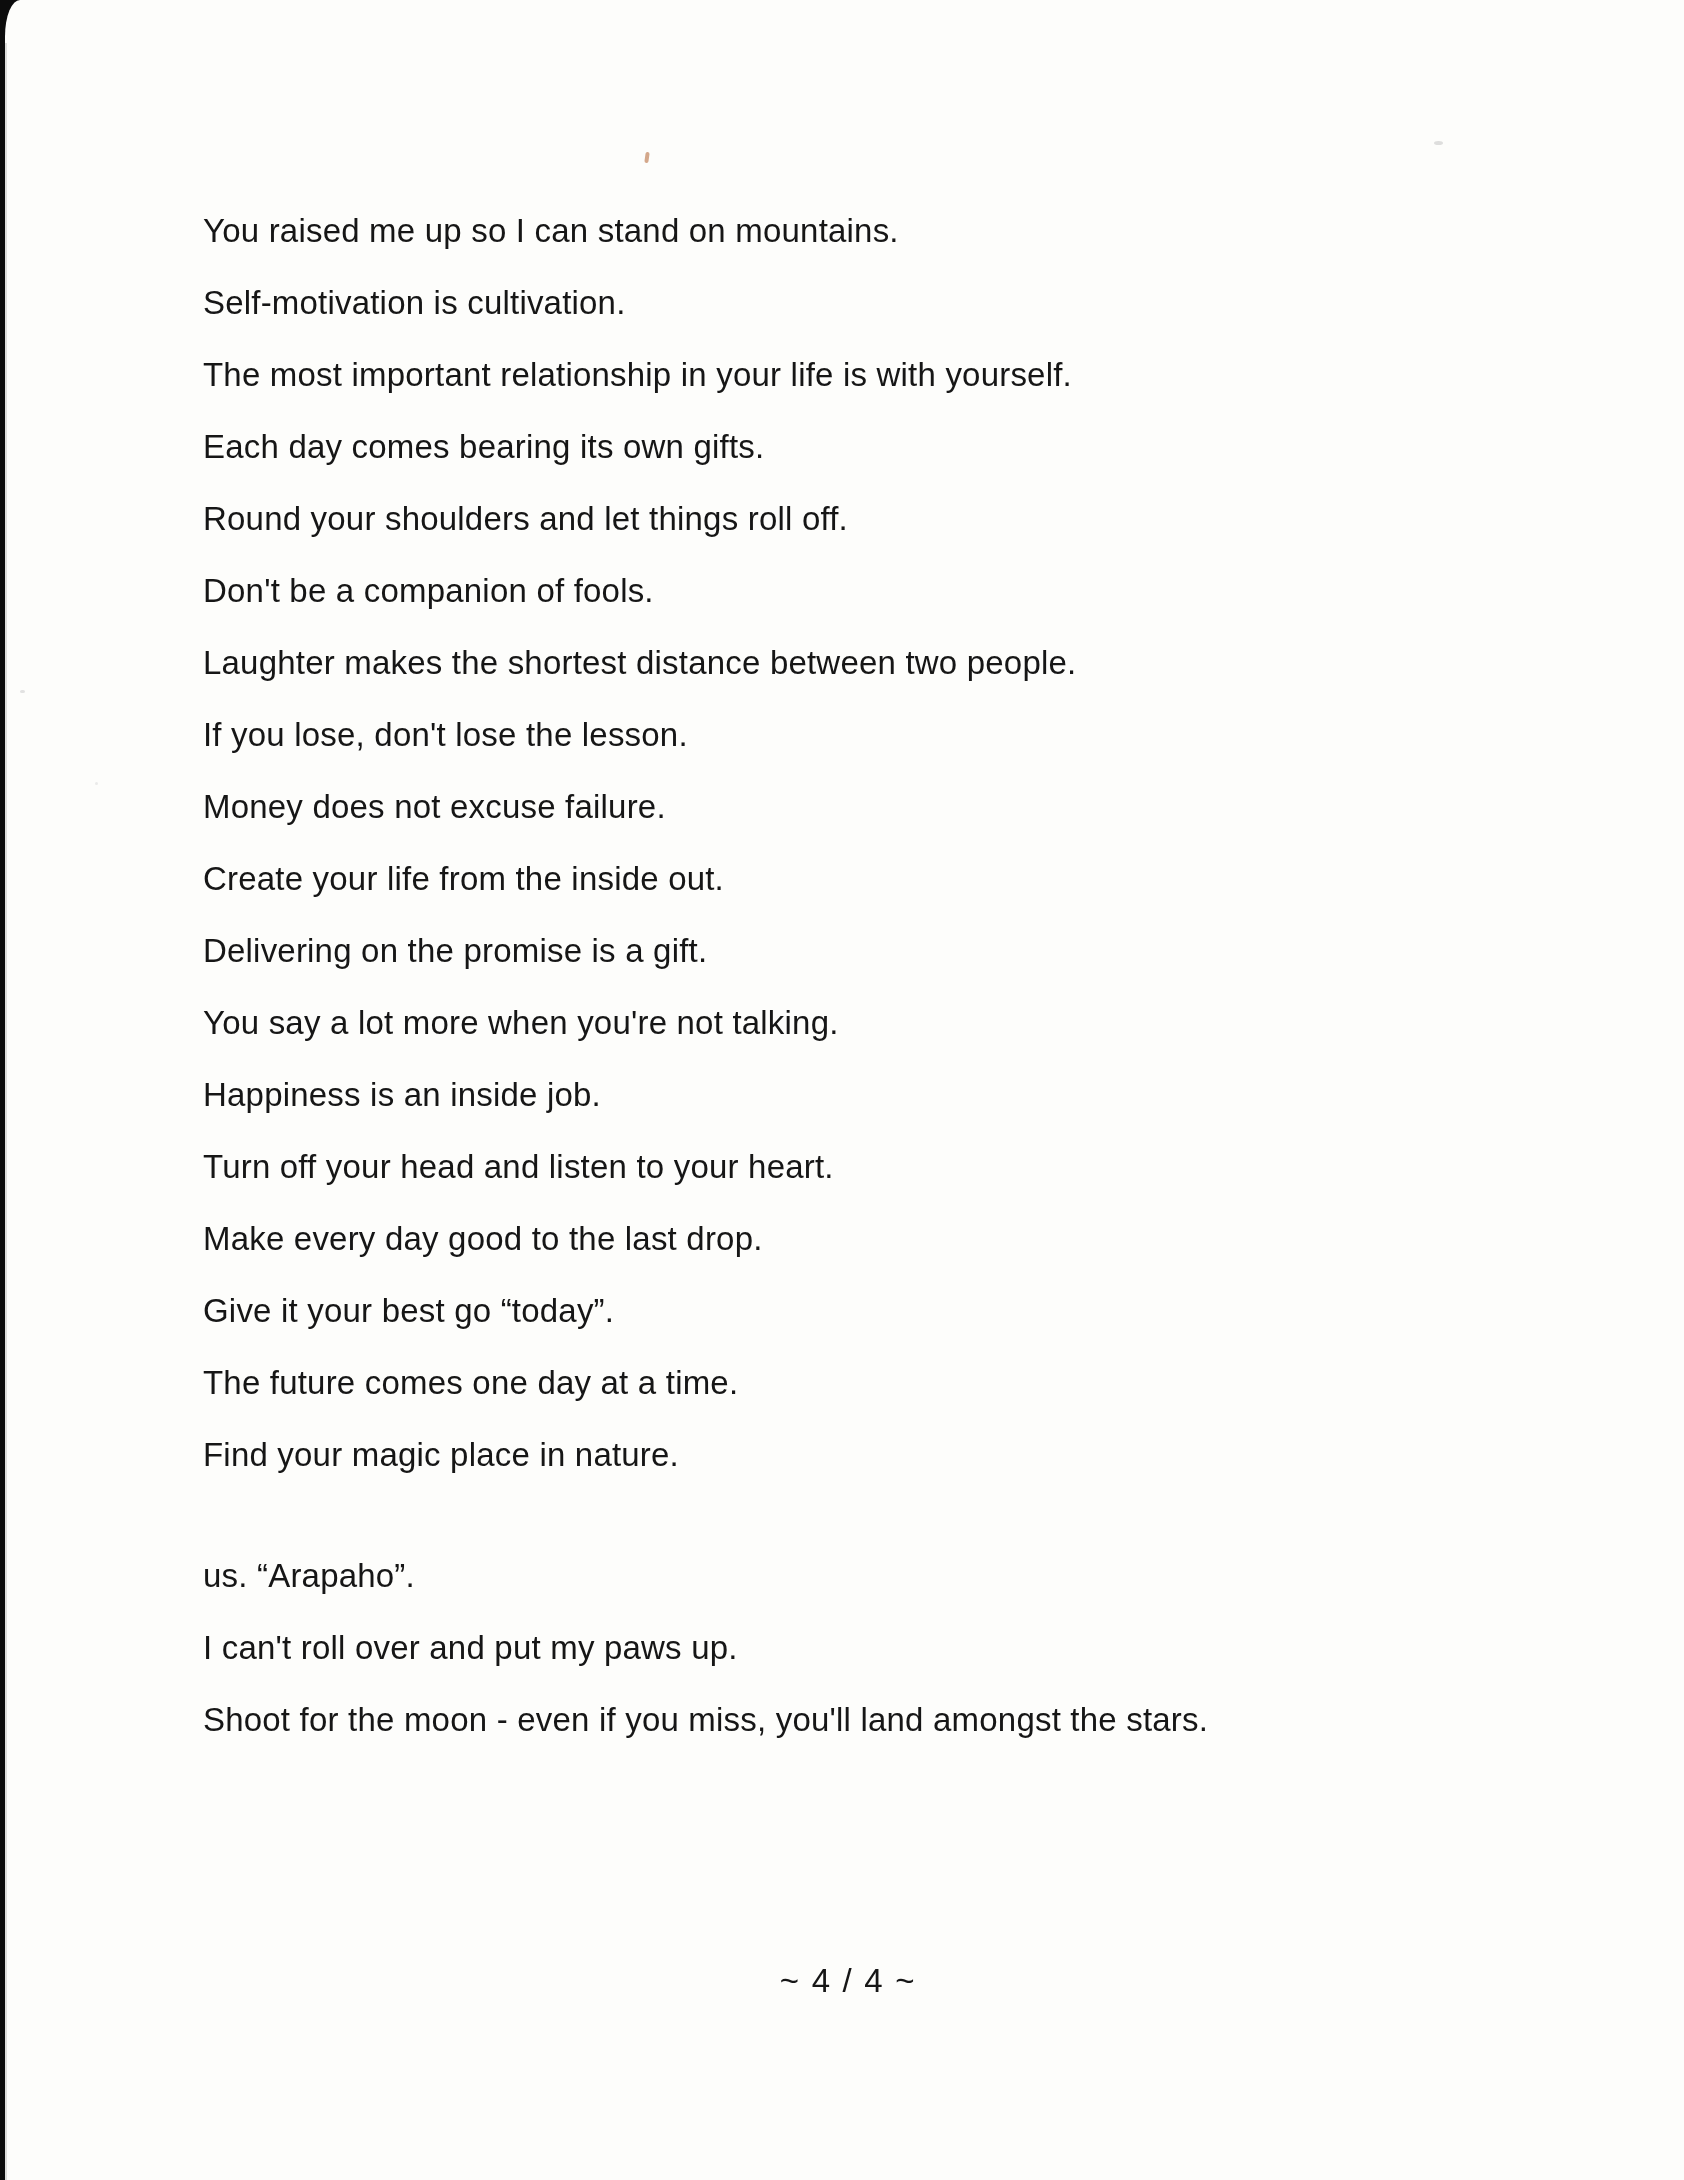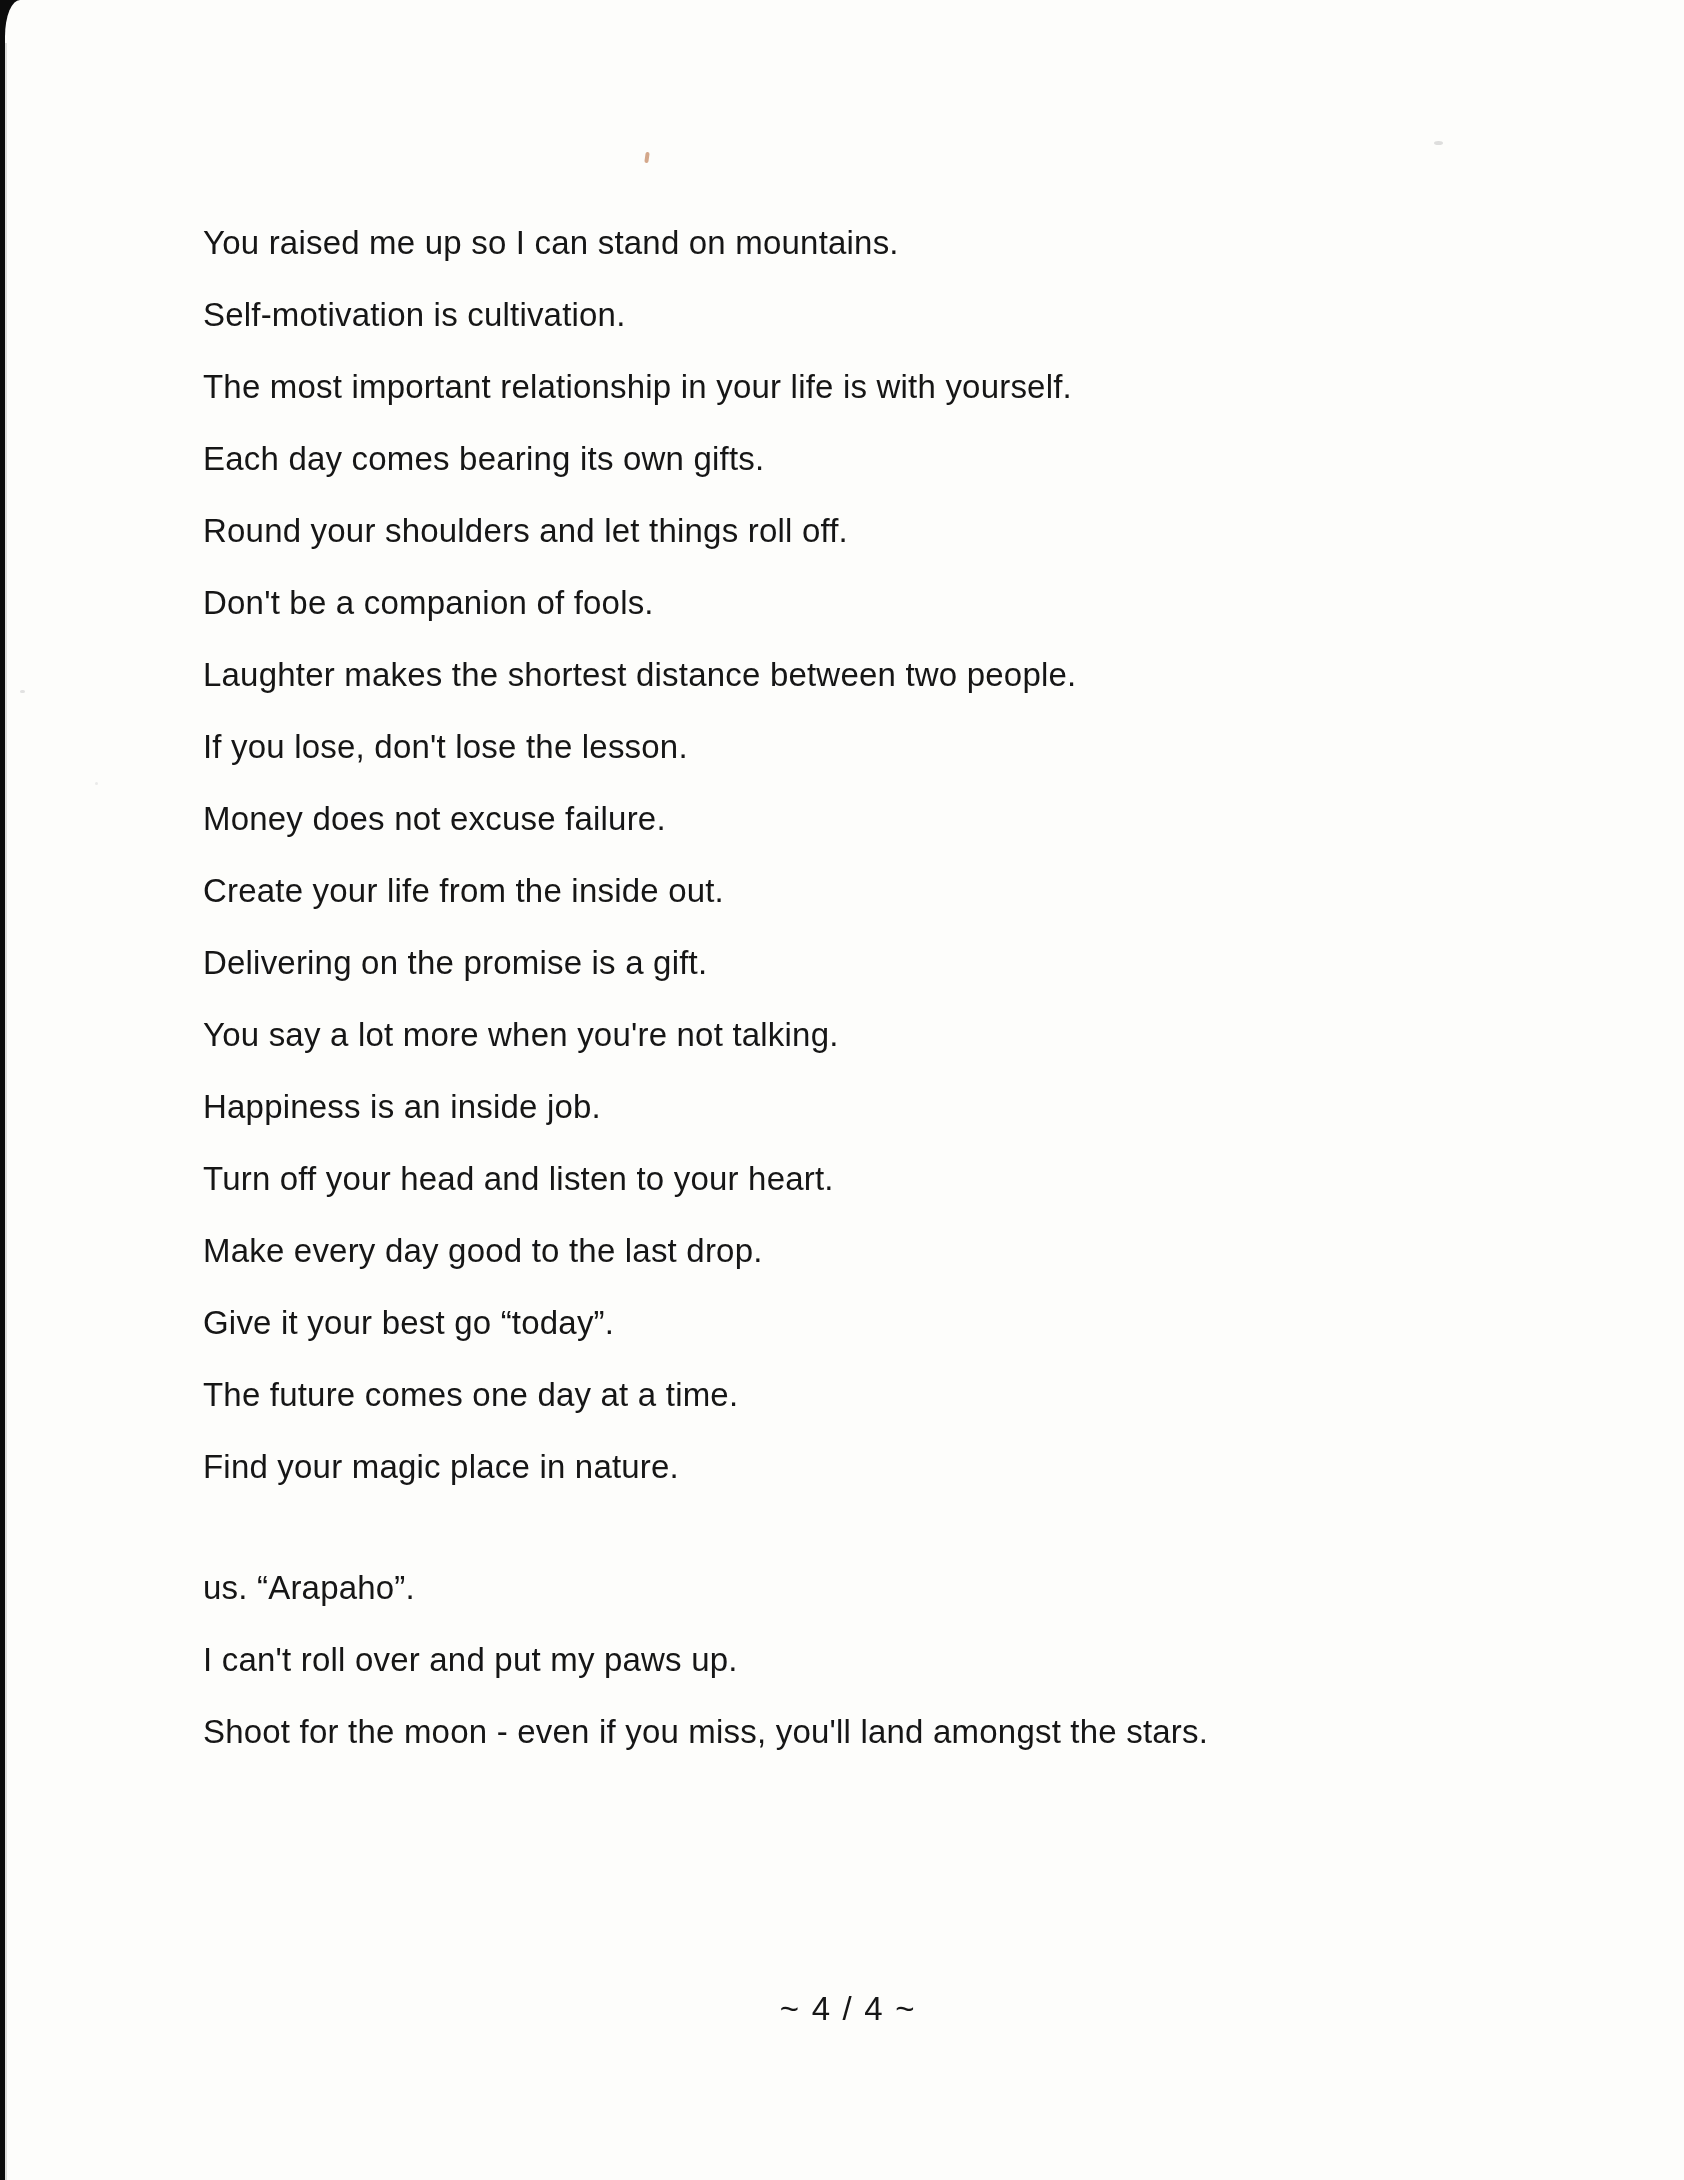--- a/index.html
+++ b/index.html
@@ -64,37 +64,36 @@
     width: 3.4px; height: 3.4px;
     background: #dedede; opacity: 0.6;
   }
   .quote-list {
     position: absolute;
     left: 203px;
     top: 202px;
     width: 1346px;
   }
   .quote {
-    margin: 16px 0 23px 0;
+    margin: 4px 0 23px 0;
     font-size: 33px;
     line-height: 49px;
     font-weight: 400;
     color: var(--ink, #161616);
     letter-spacing: 0.2px;
   }
   .page-number {
     position: absolute;
     left: 11px; right: 0;
     top: 1956px;
     text-align: center;
     font-size: 33px;
     line-height: 49px;
     color: var(--ink, #161616);
     letter-spacing: 1.7px;
-    margin-top: 28px;
   }
 </style>
 </head>
 <body>
 
 <div class="page" style="--paper: #fdfdfb; --ink: #161616; --edge: #0c0c0c;">
   <div class="edge-strip"></div>
   <div class="edge-hairline"></div>
   <div class="corner-wedge"></div>
   <div class="corner-curve"></div>

